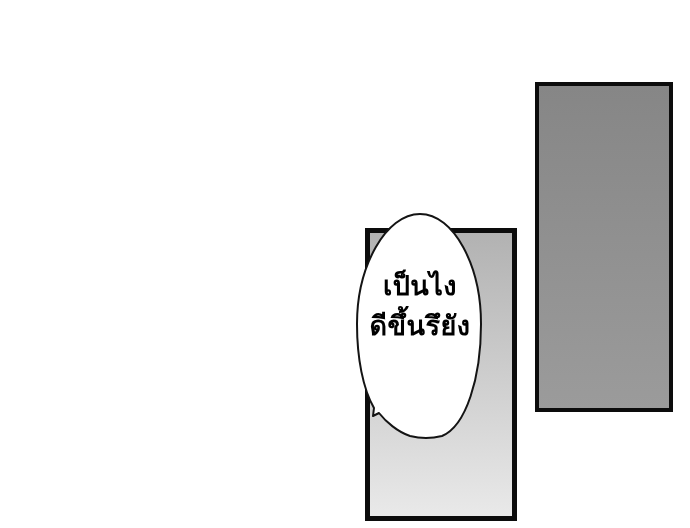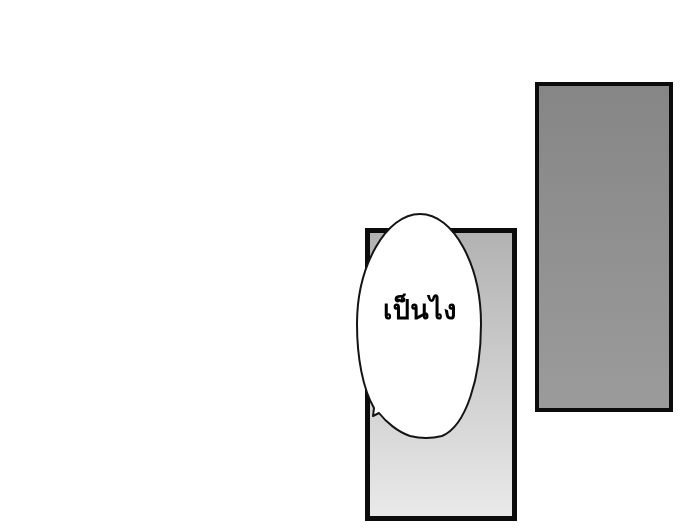--- a/index.html
+++ b/index.html
@@ -41,21 +41,21 @@
     position: absolute;
     left: 350px;
     top: 206px;
     width: 140px;
     height: 240px;
     overflow: visible;
   }
   .bubble-text {
     position: absolute;
     left: 352px;
-    top: 290px;
+    top: 266px;
     width: 136px;
     text-align: center;
     color: var(--bubble-text, #000000);
     font-size: 27px;
     font-weight: 600;
     line-height: 40px;
     letter-spacing: 0.5px;
     white-space: nowrap;
   }
   .bubble-text .line {
@@ -79,15 +79,16 @@
              C 48 226, 36 216, 29 207
              L 23 210
              L 24 202
              C 13 183, 7 152, 7 118
              C 7 60, 36 8, 70 8
              Z" fill="#ffffff" stroke="#141414" stroke-width="2" stroke-linejoin="round"></path>
   </svg>
 
   <div class="bubble-text">
     <span class="line">เป็นไง</span>
+    <span class="line">ดีขึ้นรึยัง</span>
   </div>
 
 </div>
 
 </body></html>

